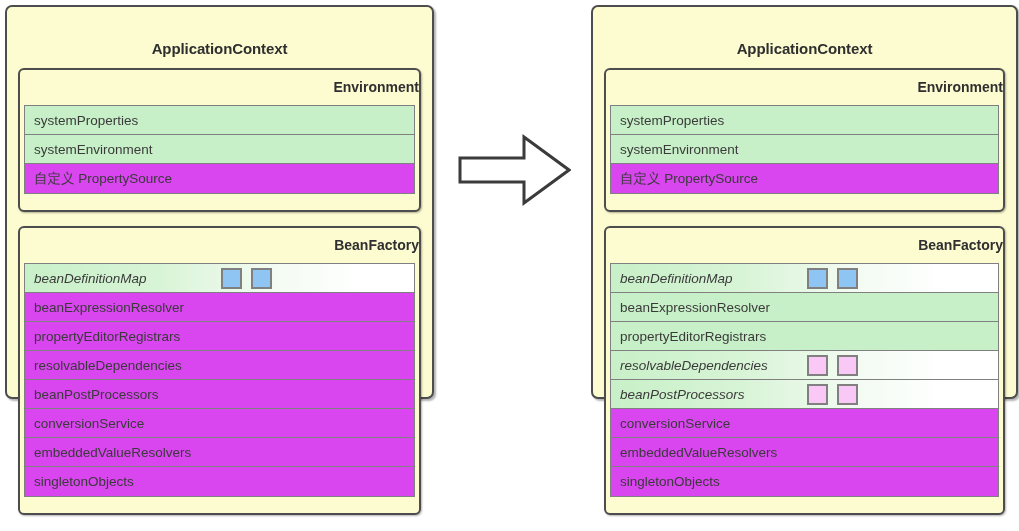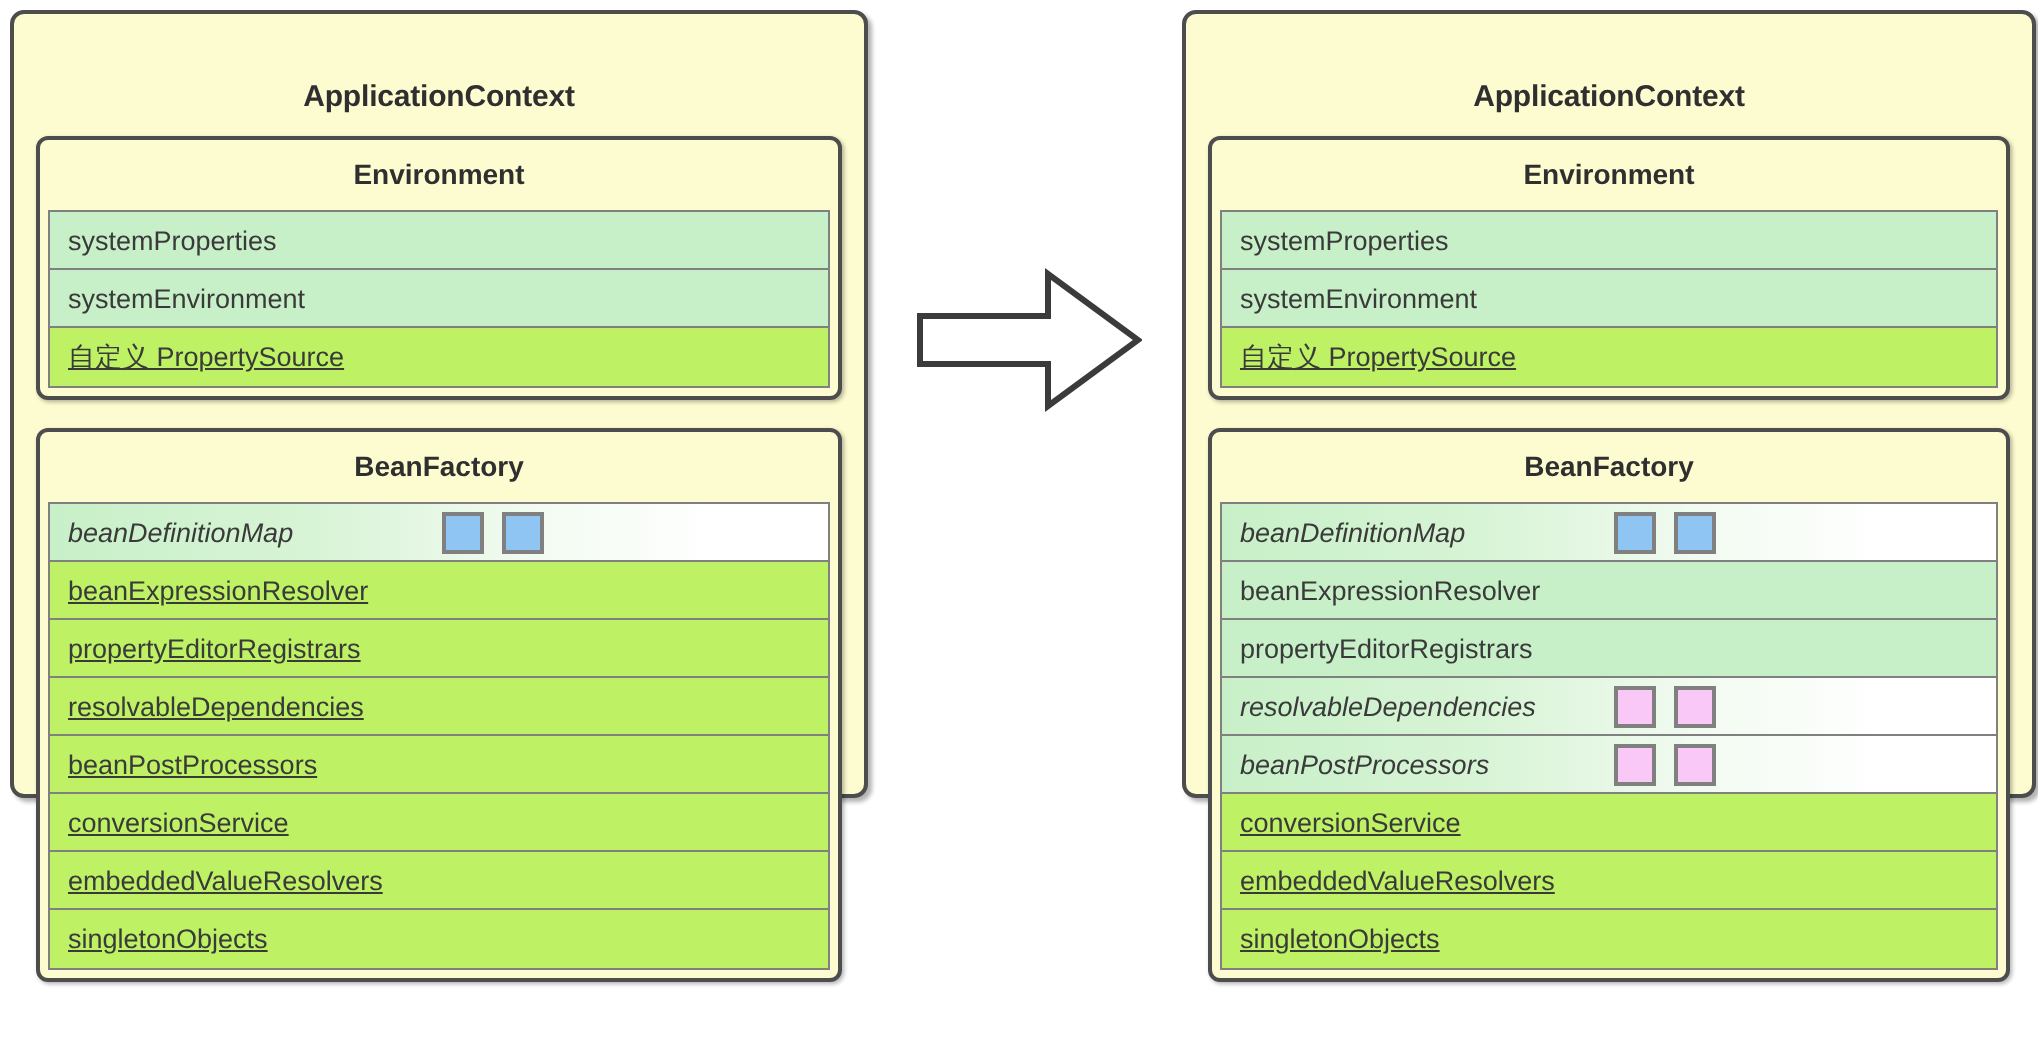--- a/index.html
+++ b/index.html
@@ -51,51 +51,51 @@
     background: #fdfbd0;
     border: 2px solid #4d4d4d;
     border-radius: 6px;
     box-sizing: border-box;
     box-shadow: 1px 1px 2px rgba(0,0,0,0.30);
     overflow: hidden;
   }
   .group-box.env { margin-bottom: 14px; }
 
   .group-title {
-    text-align: center;
+    text-align: right;
     font-weight: bold;
     font-size: 14px;
     color: #2f2f2f;
     padding: 9px 0 10px 0;
   }
 
   
   .rows {
-    margin: 0 4px 4px 4px;
+    margin: 0 4px 16px 4px;
     border: 1px solid #808080;
     box-sizing: border-box;
   }
   .row {
     position: relative;
     height: 29px;
     line-height: 29px;
     box-sizing: border-box;
     border-bottom: 1px solid #808080;
     padding-left: 9px;
     font-size: 13.5px;
     color: #3a3a3a;
     background: #ffffff;
     white-space: nowrap;
     overflow: hidden;
   }
   .rows .row:last-child { border-bottom: none; }
 
   .row.fill-green     { background: #c8f0c8; }
   .row.fill-gradient  { background: linear-gradient(to right, #c8f0c8 0%, #d8f4d6 34%, #f2fbf1 62%, #ffffff 86%, #ffffff 100%); font-style: italic; }
-  .row.fill-white     { background: #bef264; text-decoration: underline; }
+  .row.fill-white     { background: #d946ef; }
 
   .row-label {
     position: relative;
     z-index: 2;
   }
 
   
   .chips {
     position: absolute;
     top: 4px;

